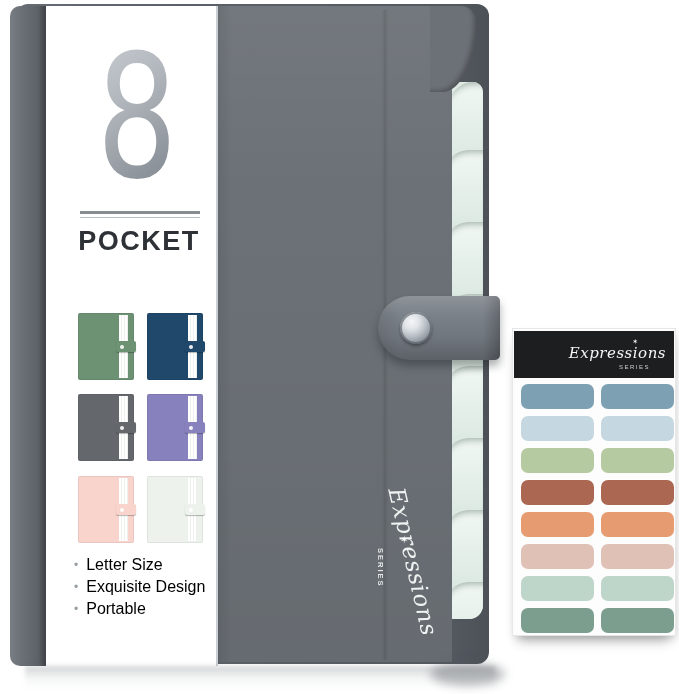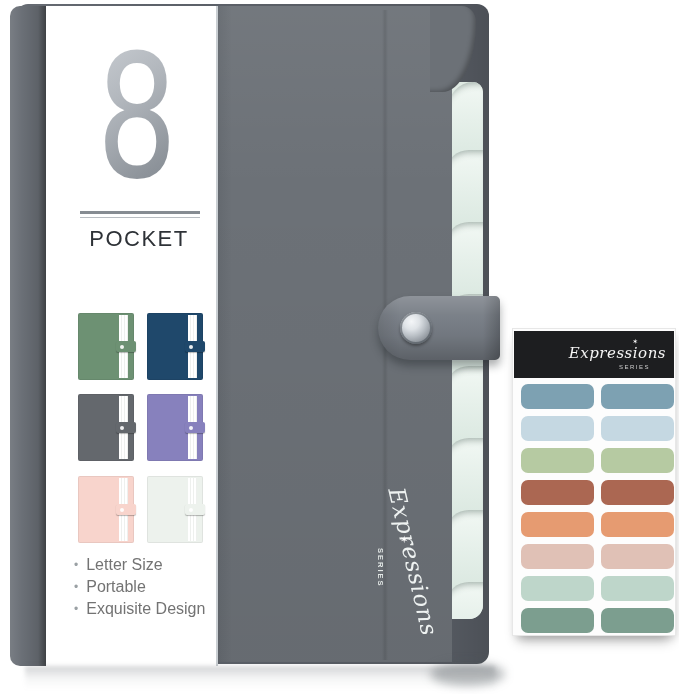--- a/index.html
+++ b/index.html
@@ -39,34 +39,34 @@
   
   .band{left:46px;top:6px;width:170px;height:660px;background:#ffffff;
     box-shadow:2px 0 0 0 #c9ced2;}
   .cx{position:absolute;left:0;right:0;text-align:center;padding-left:16px;}
   .logo-eight{top:26px;font-family:"DejaVu Sans",sans-serif;font-size:172px;line-height:1;
     font-weight:400;letter-spacing:0;transform:scaleX(.74);transform-origin:50% 0;
     background-image:linear-gradient(150deg,#cdd1d6 5%,#b2b7bd 40%,#8d939a 75%,#7a8189 100%);
     -webkit-background-clip:text;background-clip:text;color:transparent;}
   .rule1{left:34px;top:205px;width:120px;height:3px;background:#868c92;}
   .rule2{left:34px;top:211px;width:120px;height:1px;background:#b8bdc2;}
-  .title{top:220px;font-size:22px;font-weight:normal;letter-spacing:1.5px;color:#2e3237;}
+  .title{top:220px;font-size:27px;font-weight:bold;letter-spacing:1.5px;color:#2e3237;}
   .subtitle{top:253px;font-size:12.5px;letter-spacing:1.2px;color:#44484d;}
 
   
   .sw{position:absolute;width:56px;height:67px;border-radius:2px;border:1px solid rgba(0,0,0,.06);box-sizing:border-box;}
   .sw-strip{position:absolute;right:5px;top:1px;bottom:1px;width:9px;
     background:repeating-linear-gradient(90deg,#ffffff 0 2px,#eef0ee 2px 3px);}
   .sw-clasp{position:absolute;right:-3px;top:27px;width:20px;height:11px;border-radius:2px;
     box-shadow:0 1px 1px rgba(0,0,0,.28);}
   .sw-dot{position:absolute;left:4px;top:3.5px;width:4px;height:4px;border-radius:50%;background:#fff;opacity:.9;}
 
   
   .features{top:548px;left:28px;right:8px;}
-  .feat{font-size:16px;color:#737373;line-height:21px;text-align:left;white-space:nowrap;}
+  .feat{font-size:16px;color:#000000;line-height:21px;text-align:left;white-space:nowrap;}
   .feat::before{content:"•";font-size:12px;color:#9aa0a4;margin-right:8px;vertical-align:1px;}
 
   
   .folder-script{left:338px;top:492px;width:150px;height:140px;}
   .folder-script .scr{position:absolute;left:0;right:0;top:56px;text-align:center;
     transform:rotate(77deg);font-family:"DejaVu Serif",serif;font-style:italic;
     font-size:23px;color:#eef2f1;letter-spacing:1px;}
   .folder-star{left:400px;top:534px;font-size:10px;color:#ffffff;}
   .folder-series{left:376px;top:548px;writing-mode:vertical-rl;font-size:7.5px;font-weight:bold;
     letter-spacing:2px;color:#e3e8e6;}
@@ -160,22 +160,22 @@
     </div>
     <div class="sw" style="left: 101px; top: 470px; background-color: rgb(237, 242, 237);">
       <div class="sw-strip"></div>
       <div class="sw-clasp" style="background-color: rgb(237, 242, 237);">
           <span class="sw-dot"></span>
         </div>
     </div>
 
     <div class="abs features">
       <div class="feat">Letter Size</div>
+      <div class="feat">Exquisite Design</div>
       <div class="feat">Portable</div>
-      <div class="feat">Exquisite Design</div>
     </div>
   </div>
 
   <div class="abs refl-folder"></div>
   <div class="abs refl-corner"></div>
 
   <div class="abs sheet">
     <div class="sheet-header" style="background-color: rgb(29, 30, 32);">
       <span class="sheet-star">✶</span>
       <span class="sheet-script">Expressions</span>

